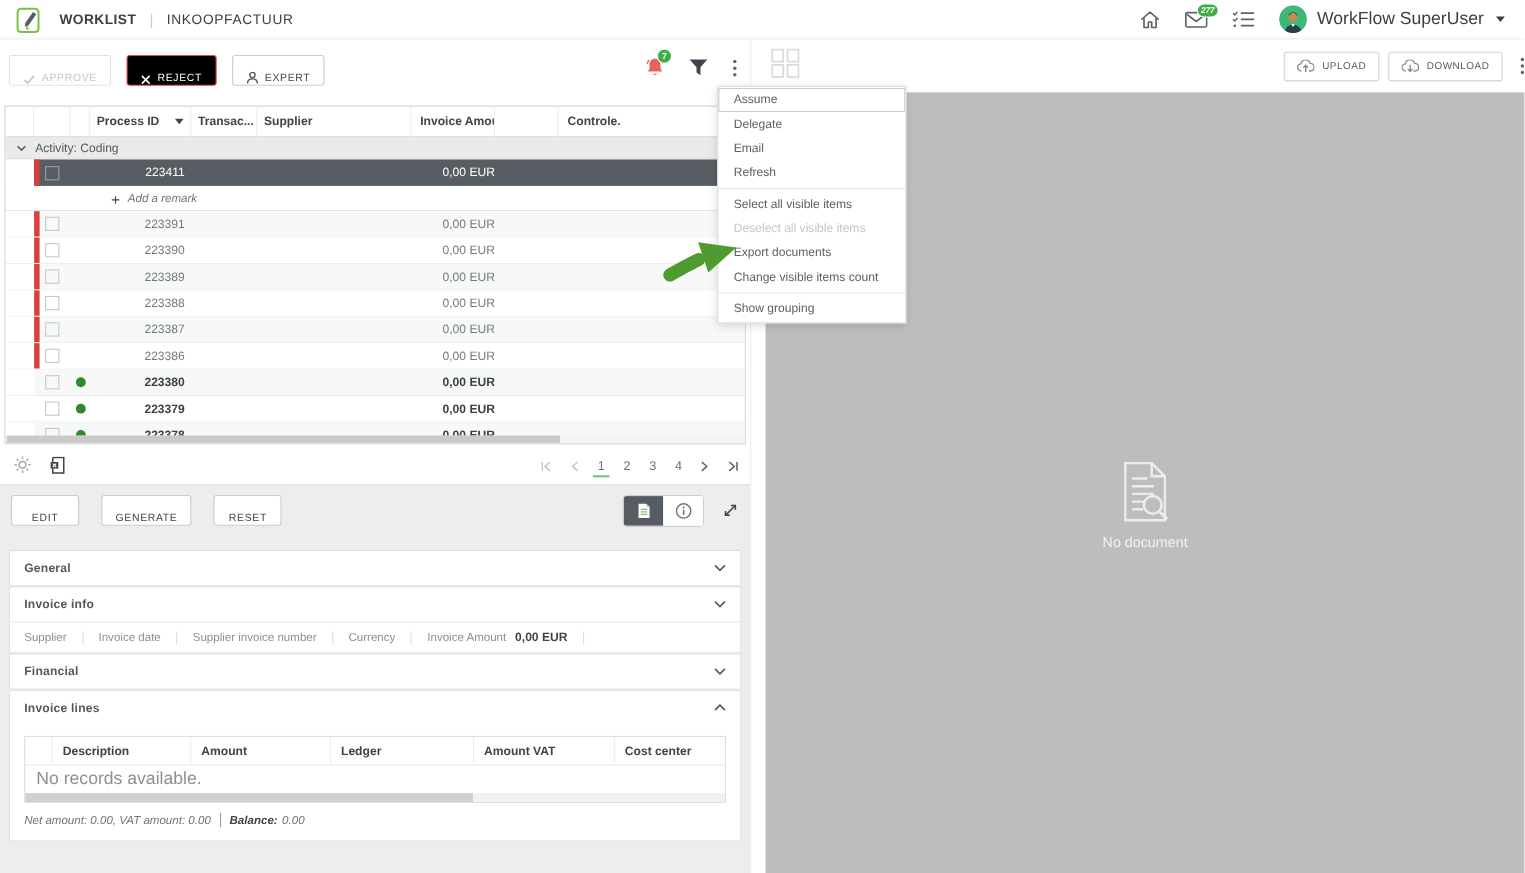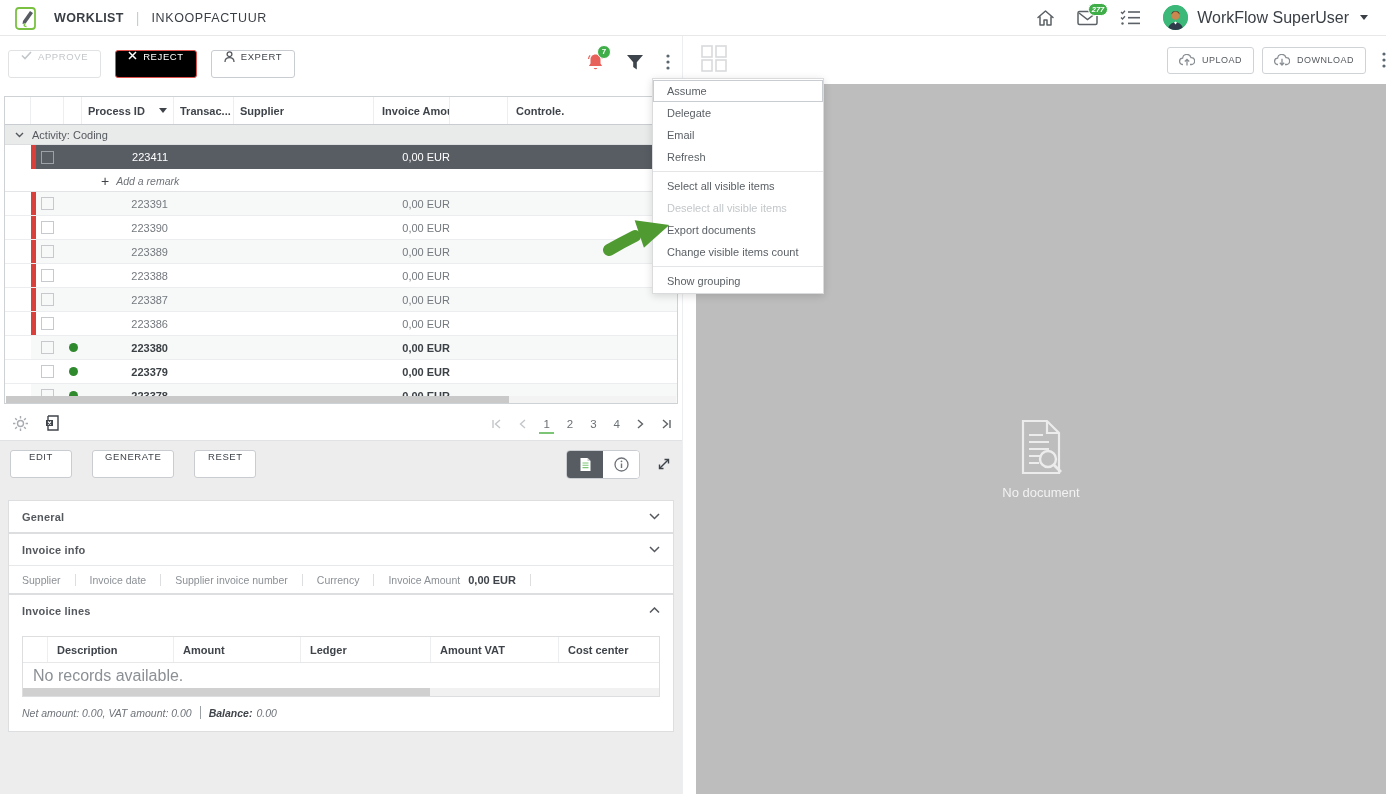--- a/index.html
+++ b/index.html
@@ -16,21 +16,21 @@
   .tb-icon { position:relative; display:flex; align-items:center; cursor:pointer; }
   .mail-badge { position:absolute; top:-7px; right:-10px; min-width:17px; height:13px; padding:0 3px; background:#3fae49; border:1.5px solid #fff; border-radius:8px; color:#fff; font-size:7.5px; font-weight:bold; display:flex; align-items:center; justify-content:center; font-style:italic; }
   .userbox { display:flex; align-items:center; gap:9px; cursor:pointer; }
   .avatar { width:25px; height:25px; border-radius:50%; overflow:hidden; background:#3cb878; flex:none; }
   .username { font-size:16px; color:#3a3f45; }
   .caret-down { width:0; height:0; border-left:4px solid transparent; border-right:4px solid transparent; border-top:5px solid #3a3f45; margin-left:2px; }
 
   
   .left-panel { position:absolute; top:36px; left:0; width:682px; bottom:0; background:#fff; }
   .toolbar { position:absolute; top:10px; left:8px; right:8px; height:36px; display:flex; align-items:center; }
-  .btn { height:28px; border-radius:3px; border:1px solid #c9ccd0; background:#fff; color:#3f444a; font-size:9.5px; letter-spacing:.6px; display:inline-flex; align-items:flex-start; gap:6px; padding:0 12px; cursor:pointer; font-family:inherit; }
+  .btn { height:28px; border-radius:3px; border:1px solid #c9ccd0; background:#fff; color:#3f444a; font-size:9.5px; letter-spacing:.6px; display:inline-flex; align-items:flex-end; gap:6px; padding:0 12px; cursor:pointer; font-family:inherit; }
   .btn.disabled { border-color:#e0e2e4; color:#c3c7ca; cursor:default; }
   .btn.danger { background:#000000; border-color:#e0504a; color:#fff; }
   .toolbar .btn { margin-right:14px; }
   .toolbar-icons { margin-left:auto; display:flex; align-items:center; gap:22px; margin-right:4px; }
   .bell-wrap { position:relative; }
   .bell-badge { position:absolute; top:-8px; right:-7px; width:14px; height:14px; background:#3fae49; border:1.5px solid #fff; border-radius:50%; color:#fff; font-size:8px; font-weight:bold; display:flex; align-items:center; justify-content:center; }
 
   
   .grid-card { position:absolute; top:60px; left:4px; right:4px; height:308px; border:1px solid #cfd2d5; background:#fff; overflow:hidden; }
   .thead { display:flex; height:28px; border-bottom:1px solid #c9ccd0; align-items:stretch; font-size:11px; font-weight:bold; color:#3f444a; }
@@ -521,20 +521,28 @@
           <span class="if">Invoice date</span>
           <span class="if">Supplier invoice number</span>
           <span class="if">Currency</span>
           <span class="if">
             <span>Invoice Amount</span>
             <span class="val">0,00 EUR</span>
           </span>
         </div>
       </div>
 
+      <div class="card mt12">
+        <div class="card-head">
+          <span class="card-title">Financial</span>
+          <svg width="11" height="7" viewBox="0 0 11 7">
+              <path d="M1 1 L5.5 5.5 L10 1" fill="none" stroke="#55595e" stroke-width="1.5"></path>
+            </svg>
+        </div>
+      </div>
 
       <div class="card mt15">
         <div class="card-head">
           <span class="card-title">Invoice lines</span>
           <svg width="11" height="7" viewBox="0 0 11 7">
               <path d="M1 5.5 L5.5 1 L10 5.5" fill="none" stroke="#55595e" stroke-width="1.5"></path>
             </svg>
         </div>
         <div class="lines-wrap">
           <div class="lines-head">

